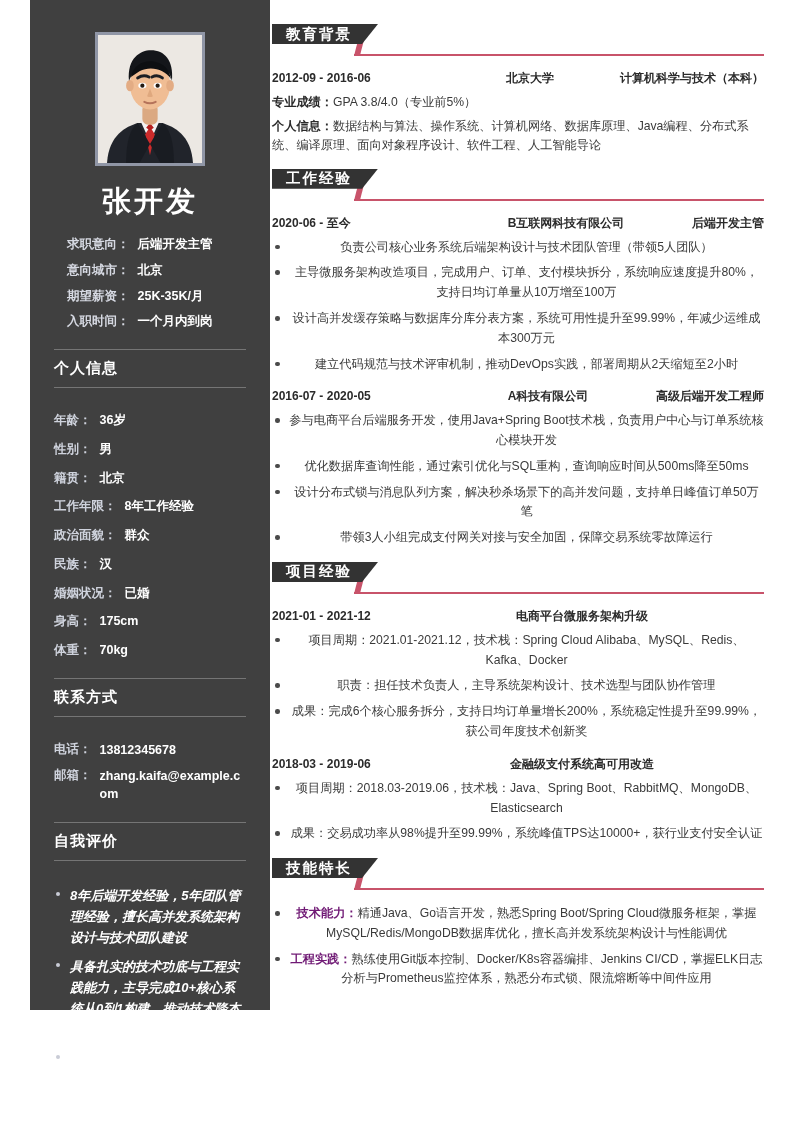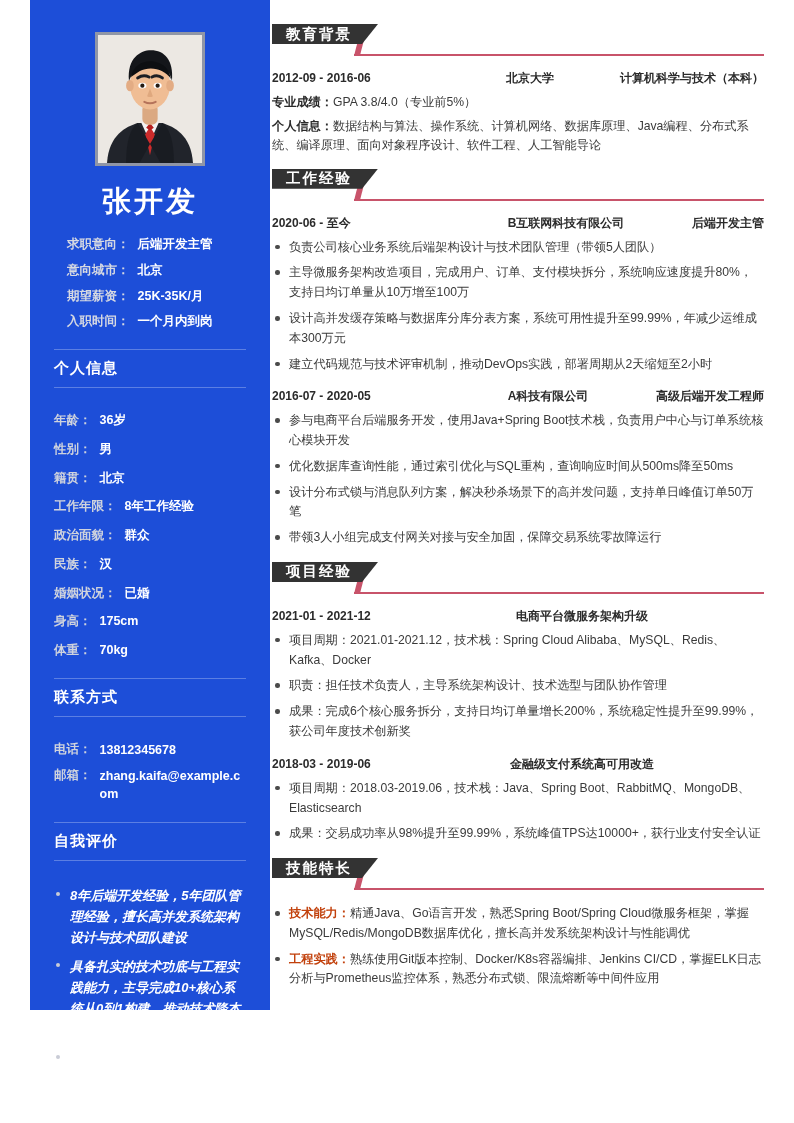--- a/index.html
+++ b/index.html
@@ -13,21 +13,21 @@
     position: relative;
     width: 794px; height: 1123px;
     background: #fff;
     overflow: hidden;
   }
   
   .sidebar {
     position: absolute;
     left: 30px; top: 0;
     width: 240px; height: 1010px;
-    background: #1d4ed8;
+    background: #404040;
     padding: 22px 24px 0 24px;
     color: #ffffff;
   }
   .avatar-wrap {
     width: 110px; height: 134px;
     margin: 10px auto 0 auto;
     border: 3px solid #9096a6;
     background: #e9e6e2;
     overflow: hidden;
     position: relative;
@@ -154,30 +154,31 @@
   .meta b { color: #2b2b2b; }
 
   .bullets { list-style: none; margin-top: 2px; }
   .bullets li {
     position: relative;
     font-size: 12.2px;
     line-height: 1.62;
     color: #3a3a3a;
     padding-left: 17px;
     margin-bottom: 6px;
+    text-align: center;
   }
   .bullets li::before {
     content: "";
     position: absolute;
     left: 3px; top: 7px;
     width: 4.5px; height: 4.5px;
     border-radius: 50%;
     background: #4a4a4a;
   }
-  .bullets li b { color: #c2410c; }
+  .bullets li b { color: #701a75; }
 </style>
 </head>
 <body>
 
 <div class="page">
 
   <aside class="sidebar">
 
     <div class="avatar-wrap">
       <svg viewBox="0 0 110 134" preserveAspectRatio="xMidYMid slice">

